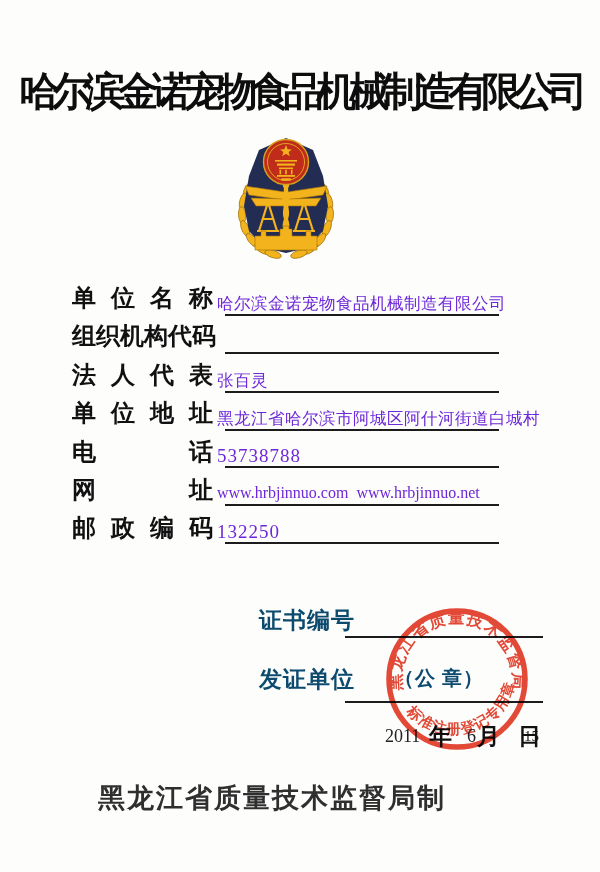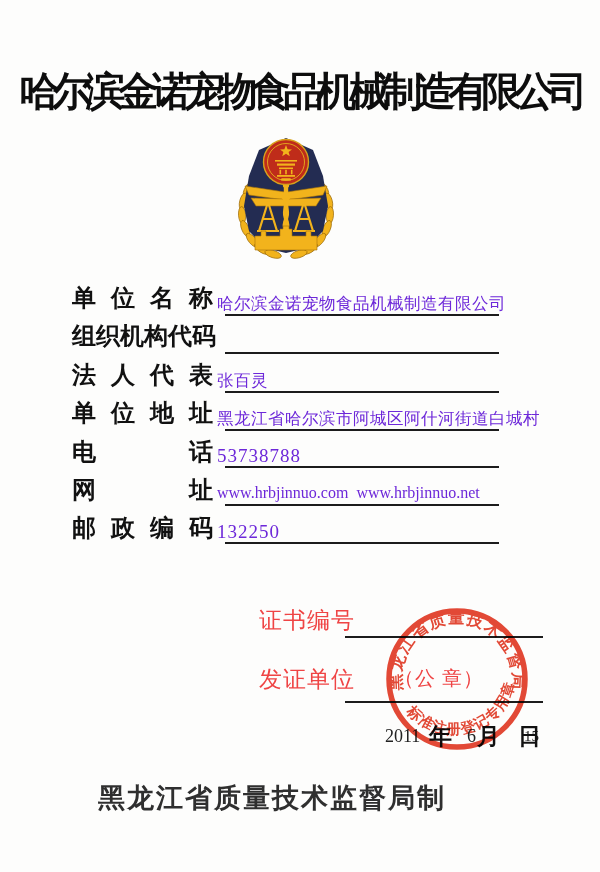--- a/index.html
+++ b/index.html
@@ -20,21 +20,21 @@
     position:absolute; left:72px; width:141px; display:flex;
     justify-content:space-between; font-size:24px; font-weight:bold;
     line-height:26px; color:#111; white-space:nowrap;
   }
   .uline{position:absolute; left:225px; width:274px; height:0; border-top:2px solid #1c1c1c;}
   .fvalue{position:absolute; left:217px; white-space:pre; color:#6d28d9;}
   .v-cjk{font-size:16.5px; letter-spacing:0.5px;}
   .v-num{font-size:19px; letter-spacing:1px;}
   .v-lat{font-size:16px;}
   
-  .blabel{position:absolute; font-size:23px; font-weight:normal; letter-spacing:1px; color:#ef4444; white-space:nowrap;}
+  .blabel{position:absolute; font-size:23px; font-weight:bold; letter-spacing:1px; color:#0c4a6e; white-space:nowrap;}
   .buline{position:absolute; left:345px; width:198px; height:0; border-top:2px solid #1c1c1c;}
   .dnum{position:absolute; font-size:18px; color:#222; white-space:nowrap;}
   .dunit{position:absolute; font-size:23px; font-weight:bold; color:#111; white-space:nowrap;}
   .seal{position:absolute; left:384px; top:606px; width:146px; height:146px;
         mix-blend-mode:multiply; opacity:.93;}
   .footer{
     position:absolute; top:780px; left:0; width:544px; text-align:center;
     font-size:27px; font-weight:bold; letter-spacing:2px; color:#2f2f2f; white-space:nowrap;
   }
 </style>

